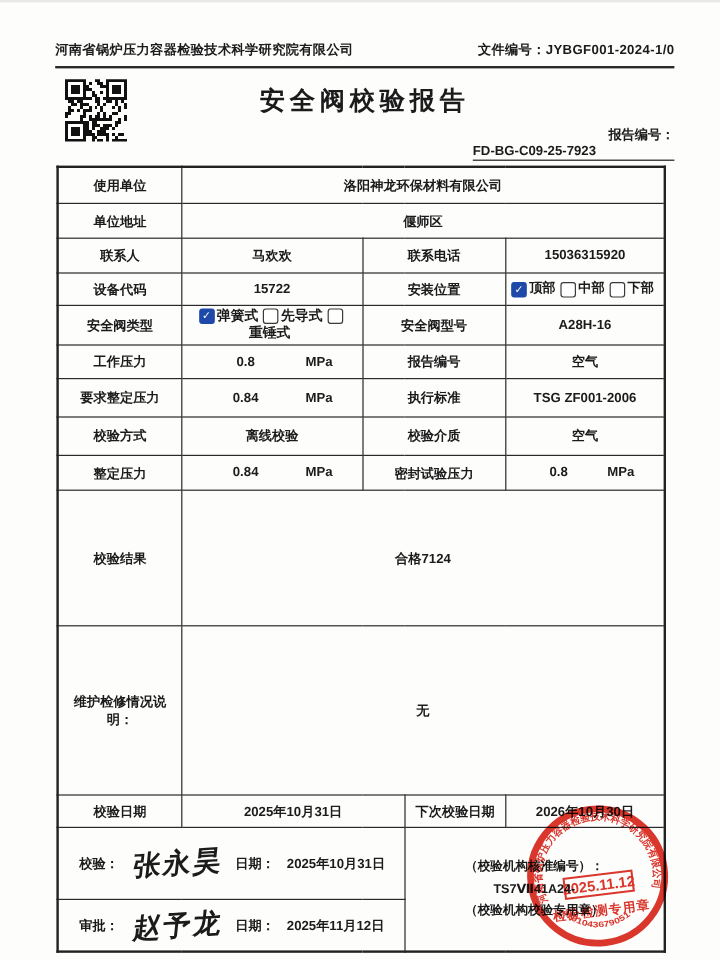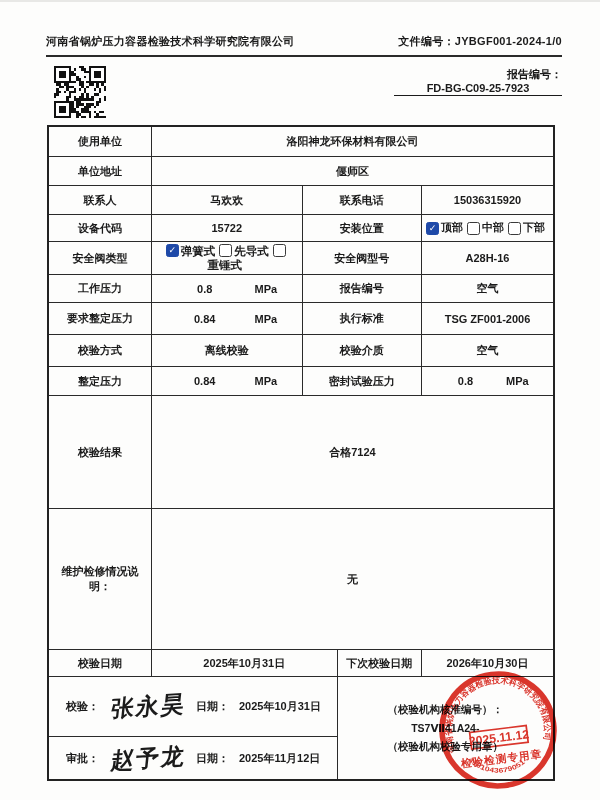--- a/index.html
+++ b/index.html
@@ -21,26 +21,26 @@
   .qr{position:absolute;left:8px;top:6px;width:52px;height:52px;}
   .title{
     text-align:center;font-size:21px;font-weight:700;letter-spacing:4px;
     margin-top:10px;
   }
   .report-line{
     display:flex;justify-content:flex-end;align-items:flex-end;
     margin-top:7px;font-size:11px;font-weight:700;flex-direction:column;
   }
   .report-no{
-    display:inline-block;width:168px;text-align:center;
+    display:inline-block;width:168px;
     border-bottom:1.5px solid #1b1b1b;padding-bottom:1px;margin-left:4px;
   }
   
   table.form{
-    position:absolute;left:47px;top:123px;
+    position:absolute;left:47px;top:136px;
     border-collapse:collapse;table-layout:fixed;width:508px;
     font-size:11px;font-weight:700;
   }
   table.form td{
     border:1px solid #2a2a2a;text-align:center;vertical-align:middle;
     padding:1px 3px;overflow:hidden;
   }
   table.form{border:2px solid #222;}
   td.lbl{font-weight:700;}
   td.topleft{text-align:left;vertical-align:top;padding:5px 10px;}
@@ -216,20 +216,21 @@
         <rect x="0" y="0" width="7" height="7" fill="#111"></rect>
         <rect x="1" y="1" width="5" height="5" fill="#fff"></rect>
         <rect x="2" y="2" width="3" height="3" fill="#111"></rect>
         <rect x="14" y="0" width="7" height="7" fill="#111"></rect>
         <rect x="15" y="1" width="5" height="5" fill="#fff"></rect>
         <rect x="16" y="2" width="3" height="3" fill="#111"></rect>
         <rect x="0" y="14" width="7" height="7" fill="#111"></rect>
         <rect x="1" y="15" width="5" height="5" fill="#fff"></rect>
         <rect x="2" y="16" width="3" height="3" fill="#111"></rect>
       </svg>
+    <div class="title">安全阀校验报告</div>
     <div class="report-line">
       <span>报告编号：</span>
       <span class="report-no">FD-BG-C09-25-7923</span>
     </div>
   </div>
 
   <table class="form">
     <colgroup>
         <col style="width:103px">
         <col style="width:150px">

